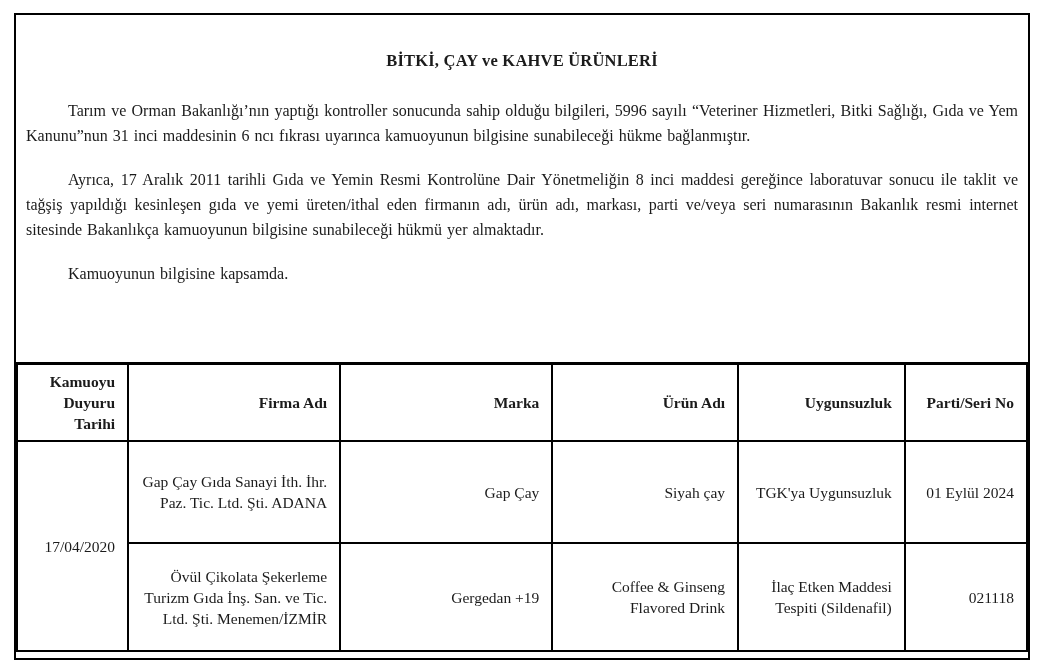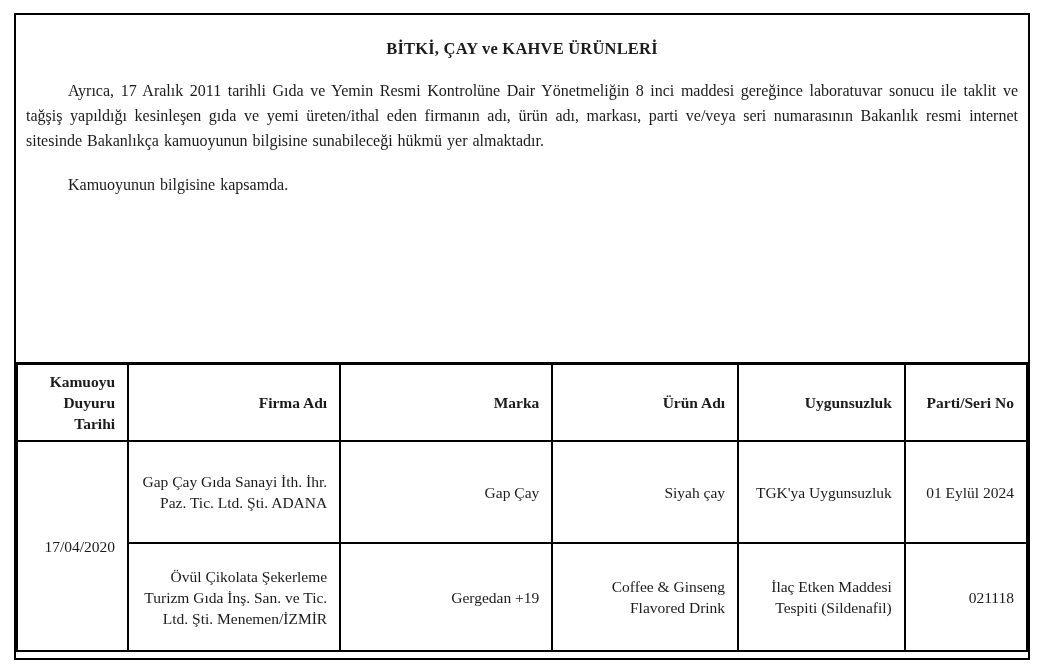--- a/index.html
+++ b/index.html
@@ -22,21 +22,21 @@
     top: 13px;
     width: 1016px;
     height: 647px;
     border: 2px solid #000000;
     box-sizing: border-box;
     display: flex;
     flex-direction: column;
     background: #ffffff;
   }
   .text-block {
-    padding: 0 10px;
+    padding: 12px 10px;
   }
   .doc-title {
     text-align: center;
     font-weight: bold;
     font-size: 16.5px;
     margin-top: 24px;
     letter-spacing: 0.2px;
   }
   .para {
     font-size: 16px;
@@ -75,20 +75,21 @@
 </style>
 </head>
 <body>
 
 <div class="canvas">
   <div class="page">
 
     <div class="text-block">
       <div class="doc-title">BİTKİ, ÇAY ve KAHVE ÜRÜNLERİ</div>
 
+      <p class="para first">Tarım ve Orman Bakanlığı’nın yaptığı kontroller sonucunda sahip olduğu bilgileri, 5996 sayılı “Veteriner Hizmetleri, Bitki Sağlığı, Gıda ve Yem Kanunu”nun 31 inci maddesinin 6 ncı fıkrası uyarınca kamuoyunun bilgisine sunabileceği hükme bağlanmıştır.</p>
 
       <p class="para">Ayrıca, 17 Aralık 2011 tarihli Gıda ve Yemin Resmi Kontrolüne Dair Yönetmeliğin 8 inci maddesi gereğince laboratuvar sonucu ile taklit ve tağşiş yapıldığı kesinleşen gıda ve yemi üreten/ithal eden firmanın adı, ürün adı, markası, parti ve/veya seri numarasının Bakanlık resmi internet sitesinde Bakanlıkça kamuoyunun bilgisine sunabileceği hükmü yer almaktadır.</p>
 
 
       <p class="para">Kamuoyunun bilgisine kapsamda.</p>
     </div>
 
     <table class="data-table">
       <colgroup>
         <col style="width:11%">

